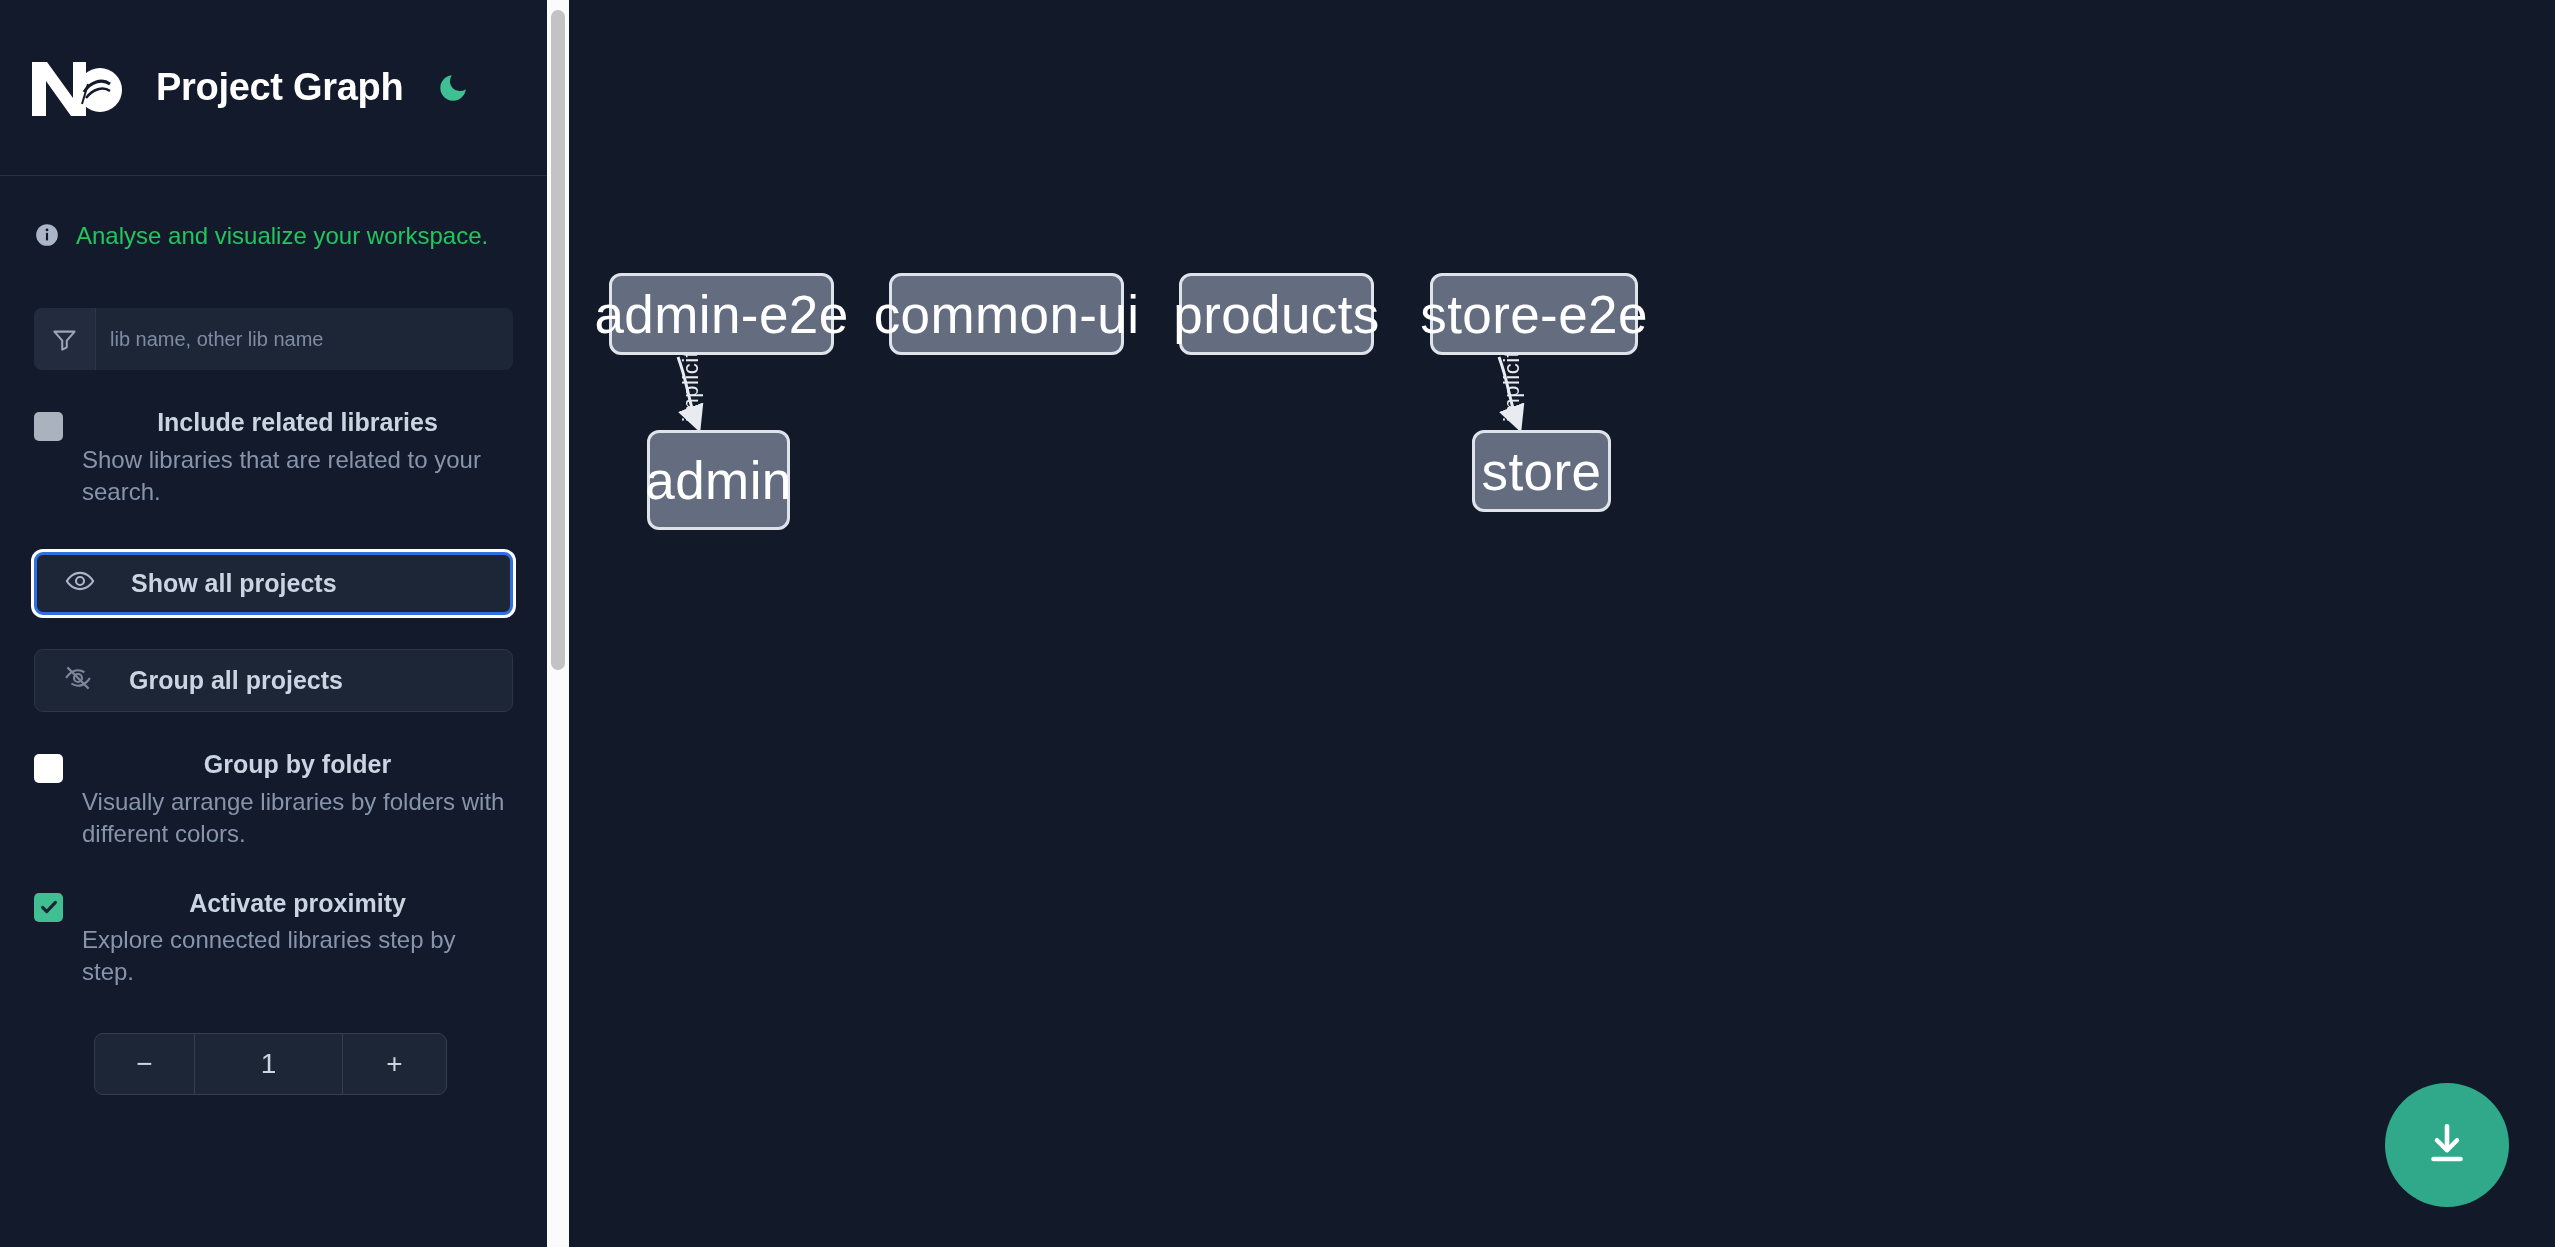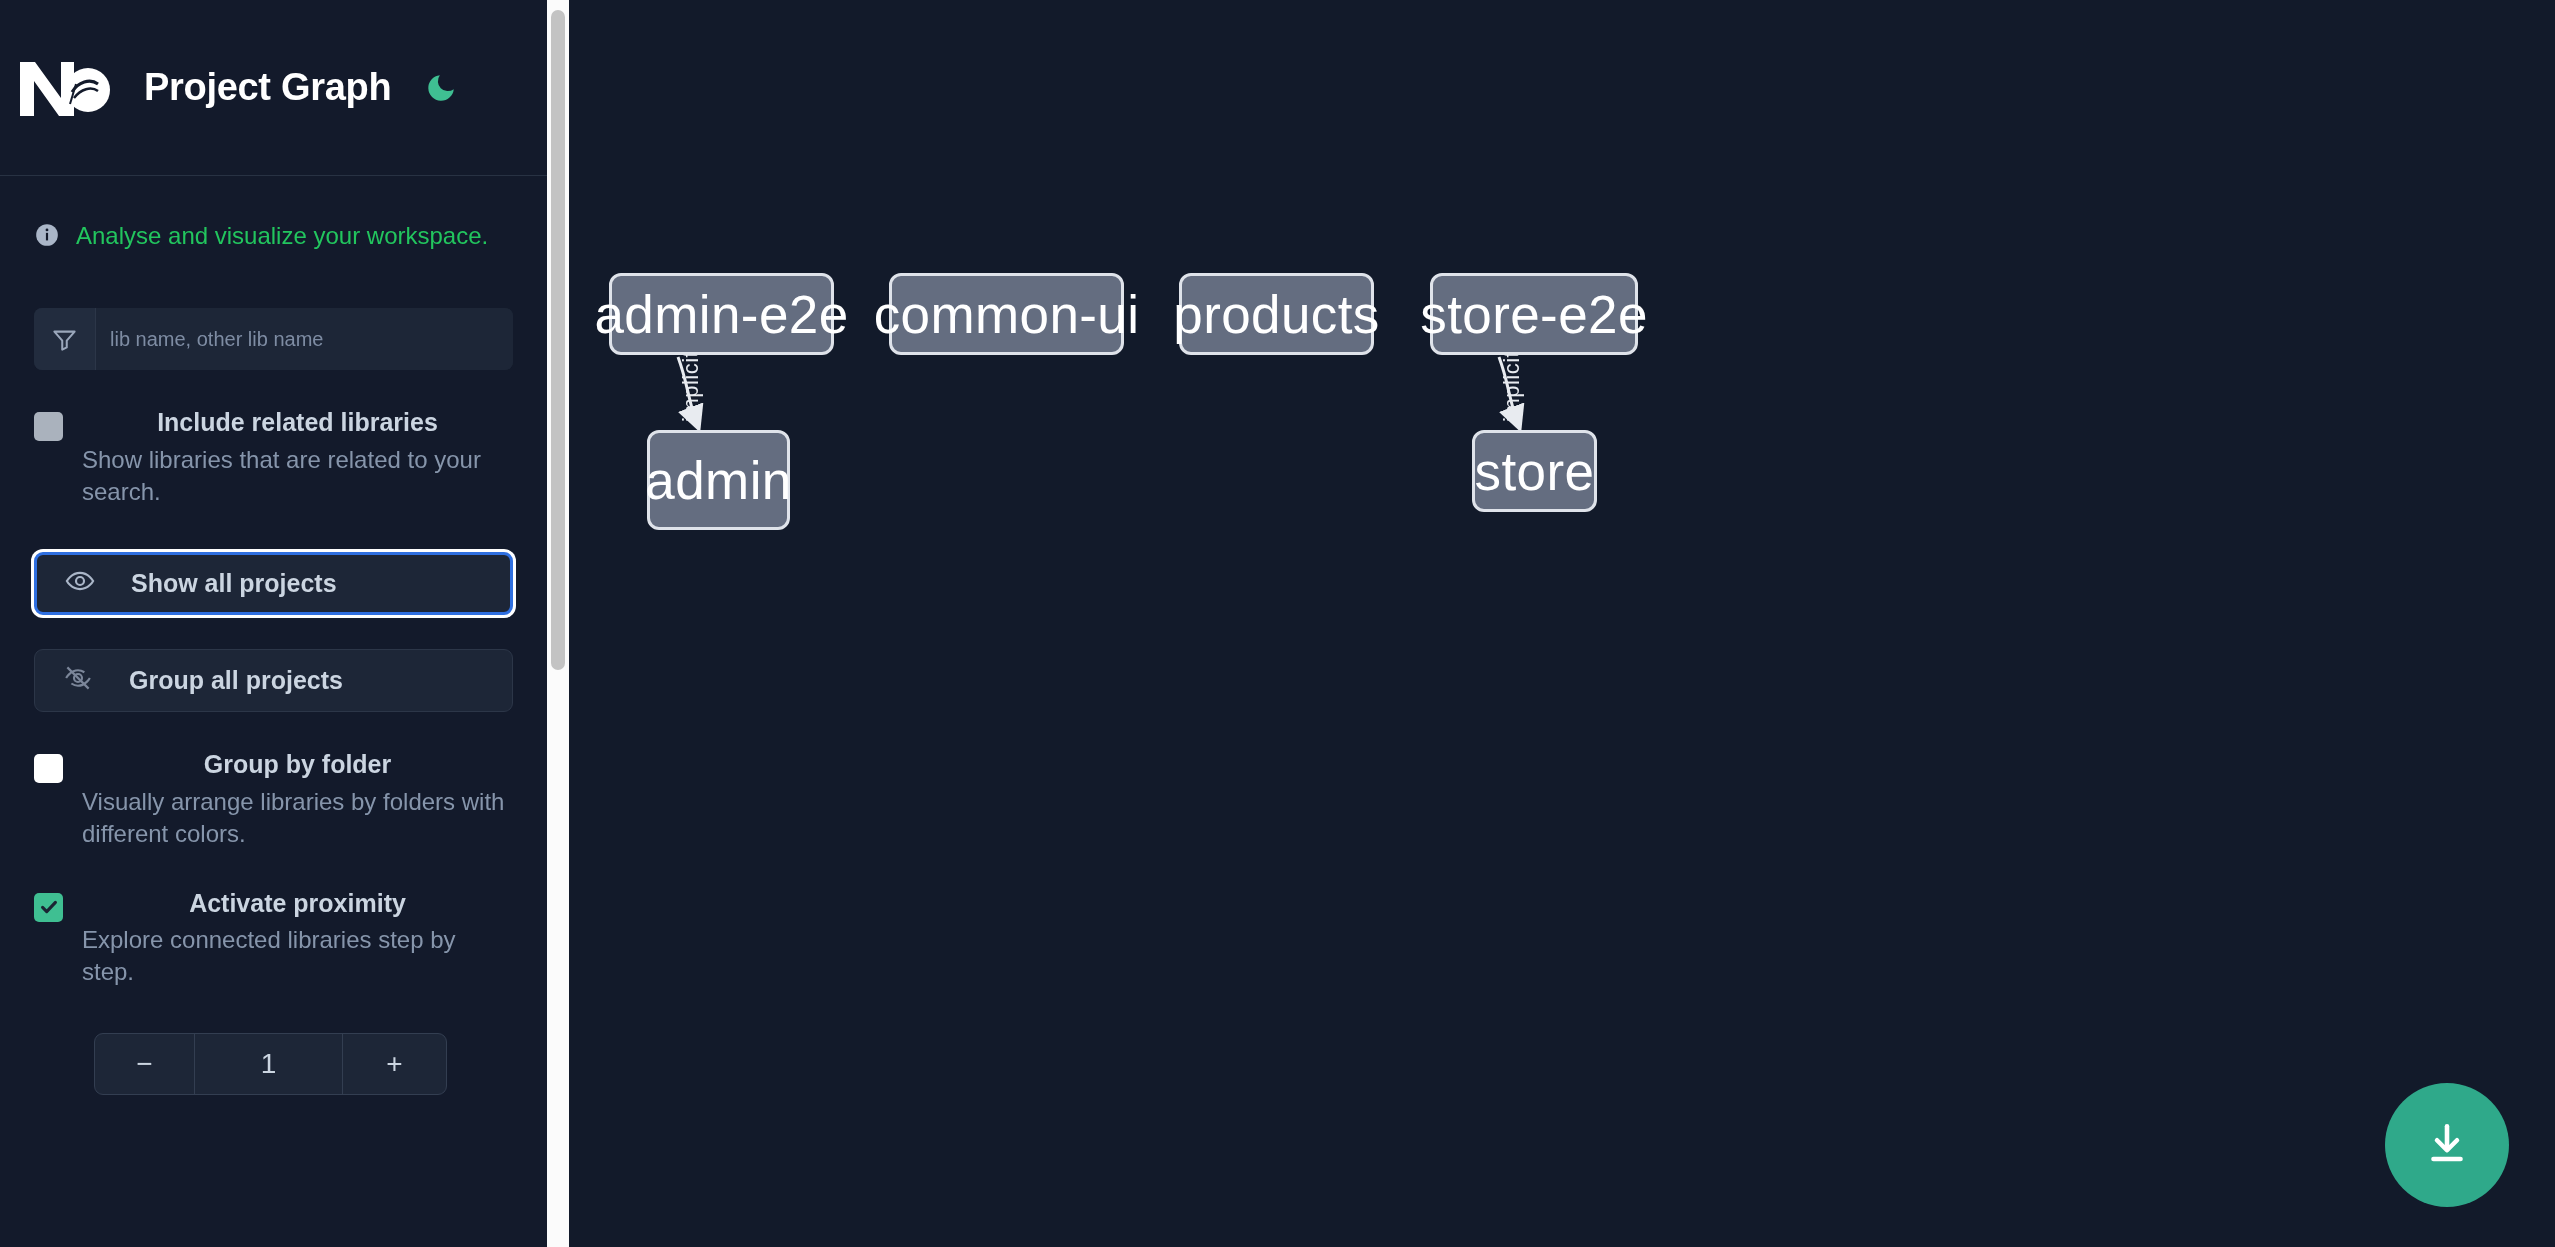--- a/index.html
+++ b/index.html
@@ -17,21 +17,21 @@
     position: relative;
     width: 547px; height: 1247px;
     background: #131a2b;
     flex: 0 0 547px;
     overflow: hidden;
   }
   .sidebar-header {
     height: 176px;
     display: flex;
     align-items: center;
-    padding-left: 16px;
+    padding-left: 28px;
     border-bottom: 1px solid #283243;
   }
   .nx-logo { width: 98px; height: 64px; flex: 0 0 auto; }
   .app-title {
     margin-left: 30px;
     color: #ffffff;
     font-size: 38px;
     font-weight: 700;
     letter-spacing: -0.3px;
     white-space: nowrap;
@@ -346,21 +346,21 @@
     </svg>
 
     <div class="edge-label" style="left:131px; top:422px;">implicit</div>
     <div class="edge-label" style="left:952px; top:422px;">implicit</div>
 
     <div class="node" style="left:62px; top:273px; width:225px; height:82px;">admin-e2e</div>
     <div class="node" style="left:342px; top:273px; width:235px; height:82px;">common-ui</div>
     <div class="node" style="left:632px; top:273px; width:195px; height:82px;">products</div>
     <div class="node" style="left:883px; top:273px; width:208px; height:82px;">store-e2e</div>
     <div class="node" style="left:100px; top:430px; width:143px; height:100px;">admin</div>
-    <div class="node" style="left:925px; top:430px; width:125px; height:82px;">store</div>
+    <div class="node" style="left:925px; top:430px; width:139px; height:82px;">store</div>
 
     <button class="fab">
       <span>
         <svg width="50" height="50" viewBox="0 0 24 24" fill="none" stroke="#ffffff" stroke-width="2.2" stroke-linecap="round" stroke-linejoin="round">
           <path d="M12 3.5v11"></path>
           <path d="M7.2 10.2L12 15l4.8-4.8"></path>
           <path d="M5.5 19.2h13"></path>
         </svg>
       </span>
     </button>

